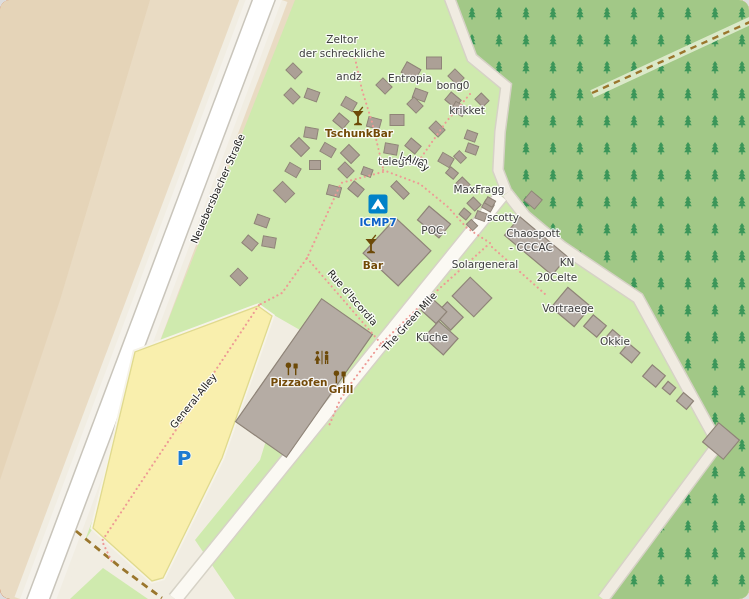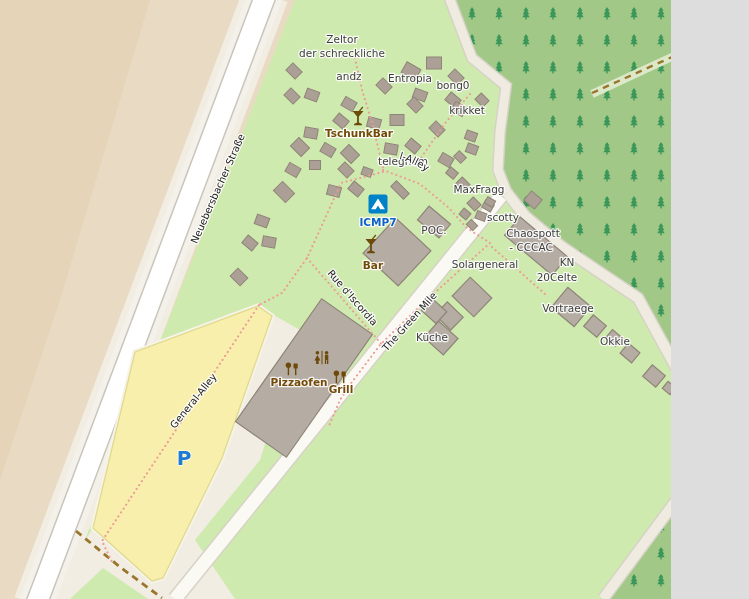--- a/index.html
+++ b/index.html
@@ -1,17 +1,17 @@
 <!DOCTYPE html>
 <html style="--farmland: #e9dbc3; --farmland_dark: #e5d4b8; --camp_green: #cfeaae; --forest_green: #a2c887; --tree: #3b9659; --road_white: #ffffff; --sidewalk: #f4f1ea; --road_casing: #c9c5bb; --apron: #f1ede2; --path_pale: #f0ebe1; --path_casing: #d6d2c6; --parking_yellow: #f9efad; --parking_border: #e0da8e; --building: #b5aca4; --building_stroke: #8f8478; --tent: #aca096; --tent_stroke: #8f8478; --dotted_path: #ee9a95; --track_brown: #9a762d; --track_band: #dbe9c9; --amenity_brown: #734a08; --tourism_blue: #0d62c9; --parking_blue: #1f7bd0; --camp_icon_bg: #0082c8;"><head>
 <meta charset="utf-8">
 <style>
   html,body{margin:0;padding:0;background:#ddd;}
-  #map{position:relative;width:671px;height:599px;overflow:hidden;background:#c2410c;
-       font-family:"DejaVu Sans", sans-serif;}
+  #map{position:relative;width:749px;height:599px;overflow:hidden;background:#c2410c;
+       font-family:"DejaVu Sans", sans-serif;border-radius:10px;}
   #map svg{position:absolute;left:0;top:0;}
   text{text-anchor:middle;stroke:#ffffff;stroke-width:2.6px;paint-order:stroke;stroke-linejoin:round;stroke-opacity:.85;}
   .place{font-size:10.5px;fill:#3e3e3e;}
   .amenity{font-size:10.5px;font-weight:bold;fill:var(--amenity_brown);}
   .tourism{font-size:10.5px;font-weight:bold;fill:var(--tourism_blue);}
   .road{font-size:10px;fill:#1c1c1c;}
   .parking{font-size:20px;font-weight:bold;fill:var(--parking_blue);stroke-width:1.6px;}
   .tent{fill:var(--tent);stroke:var(--tent_stroke);stroke-width:1;}
   .building{fill:var(--building);stroke:var(--building_stroke);stroke-width:1.2;}
 </style>

